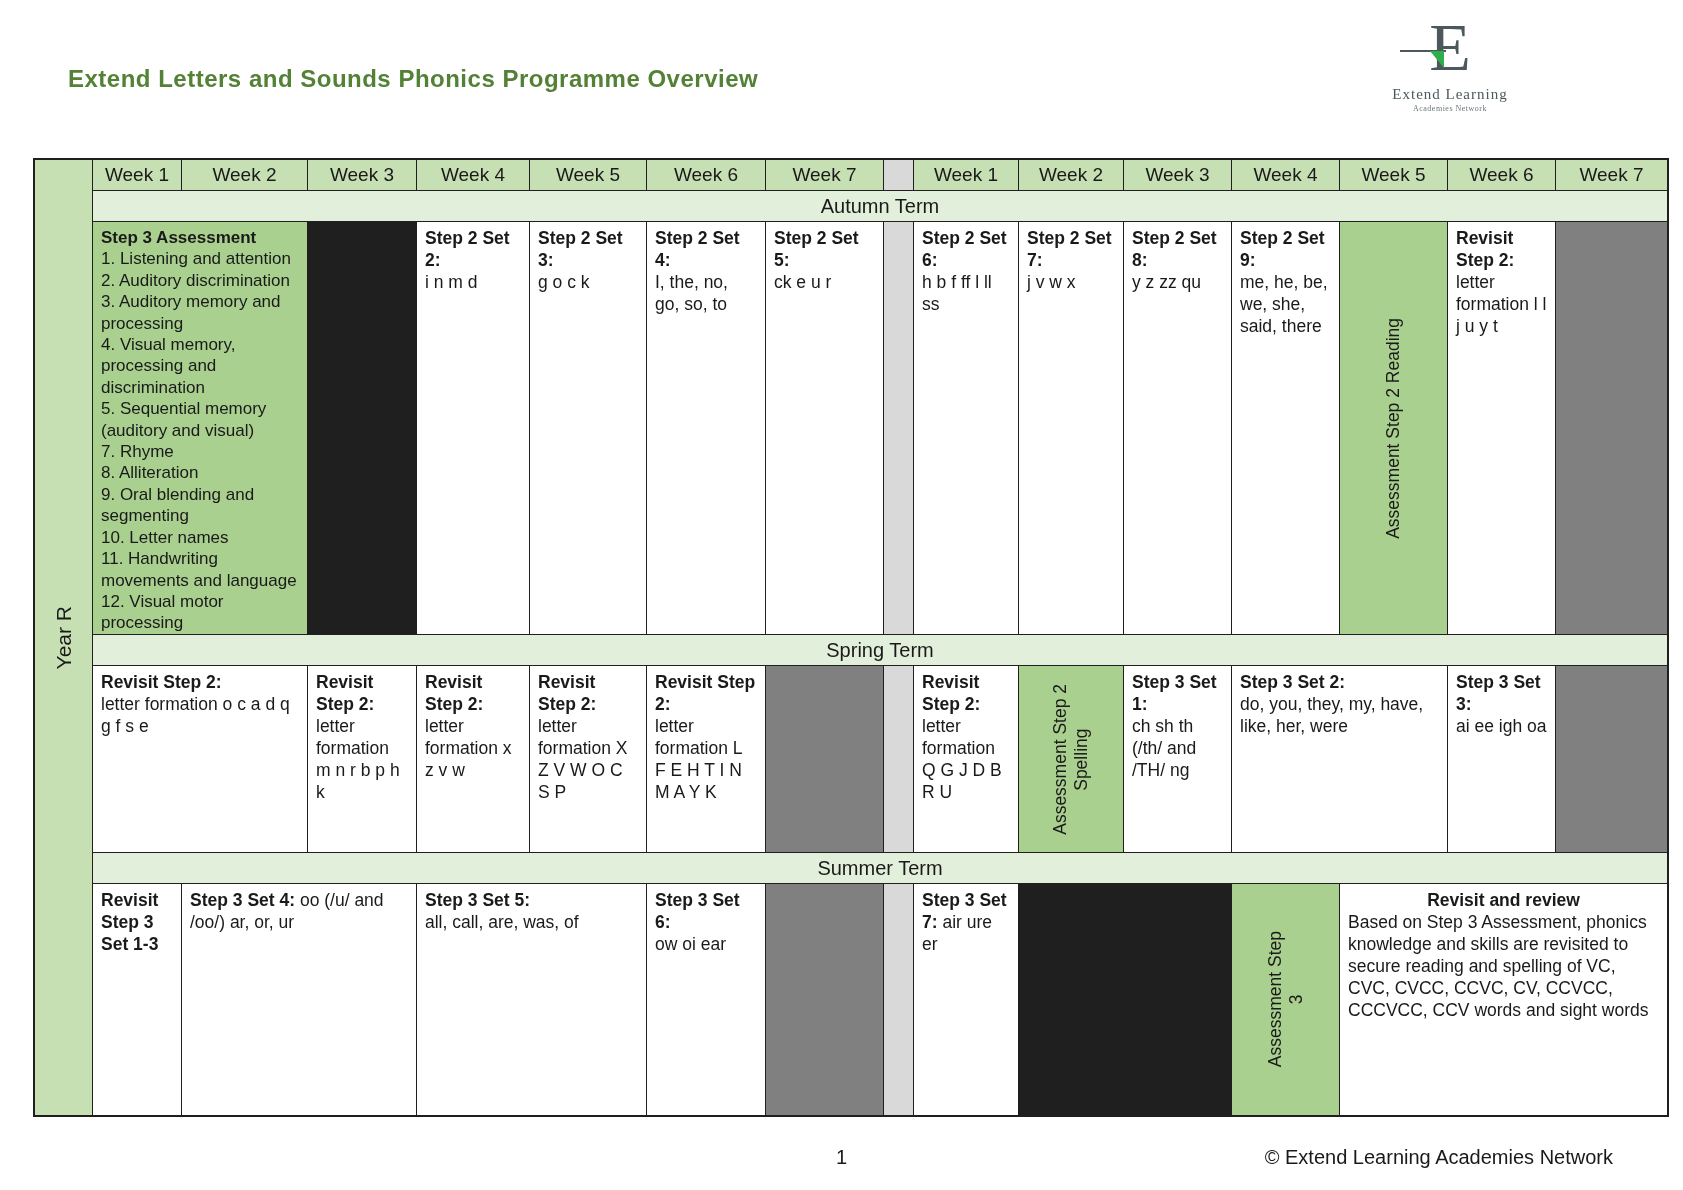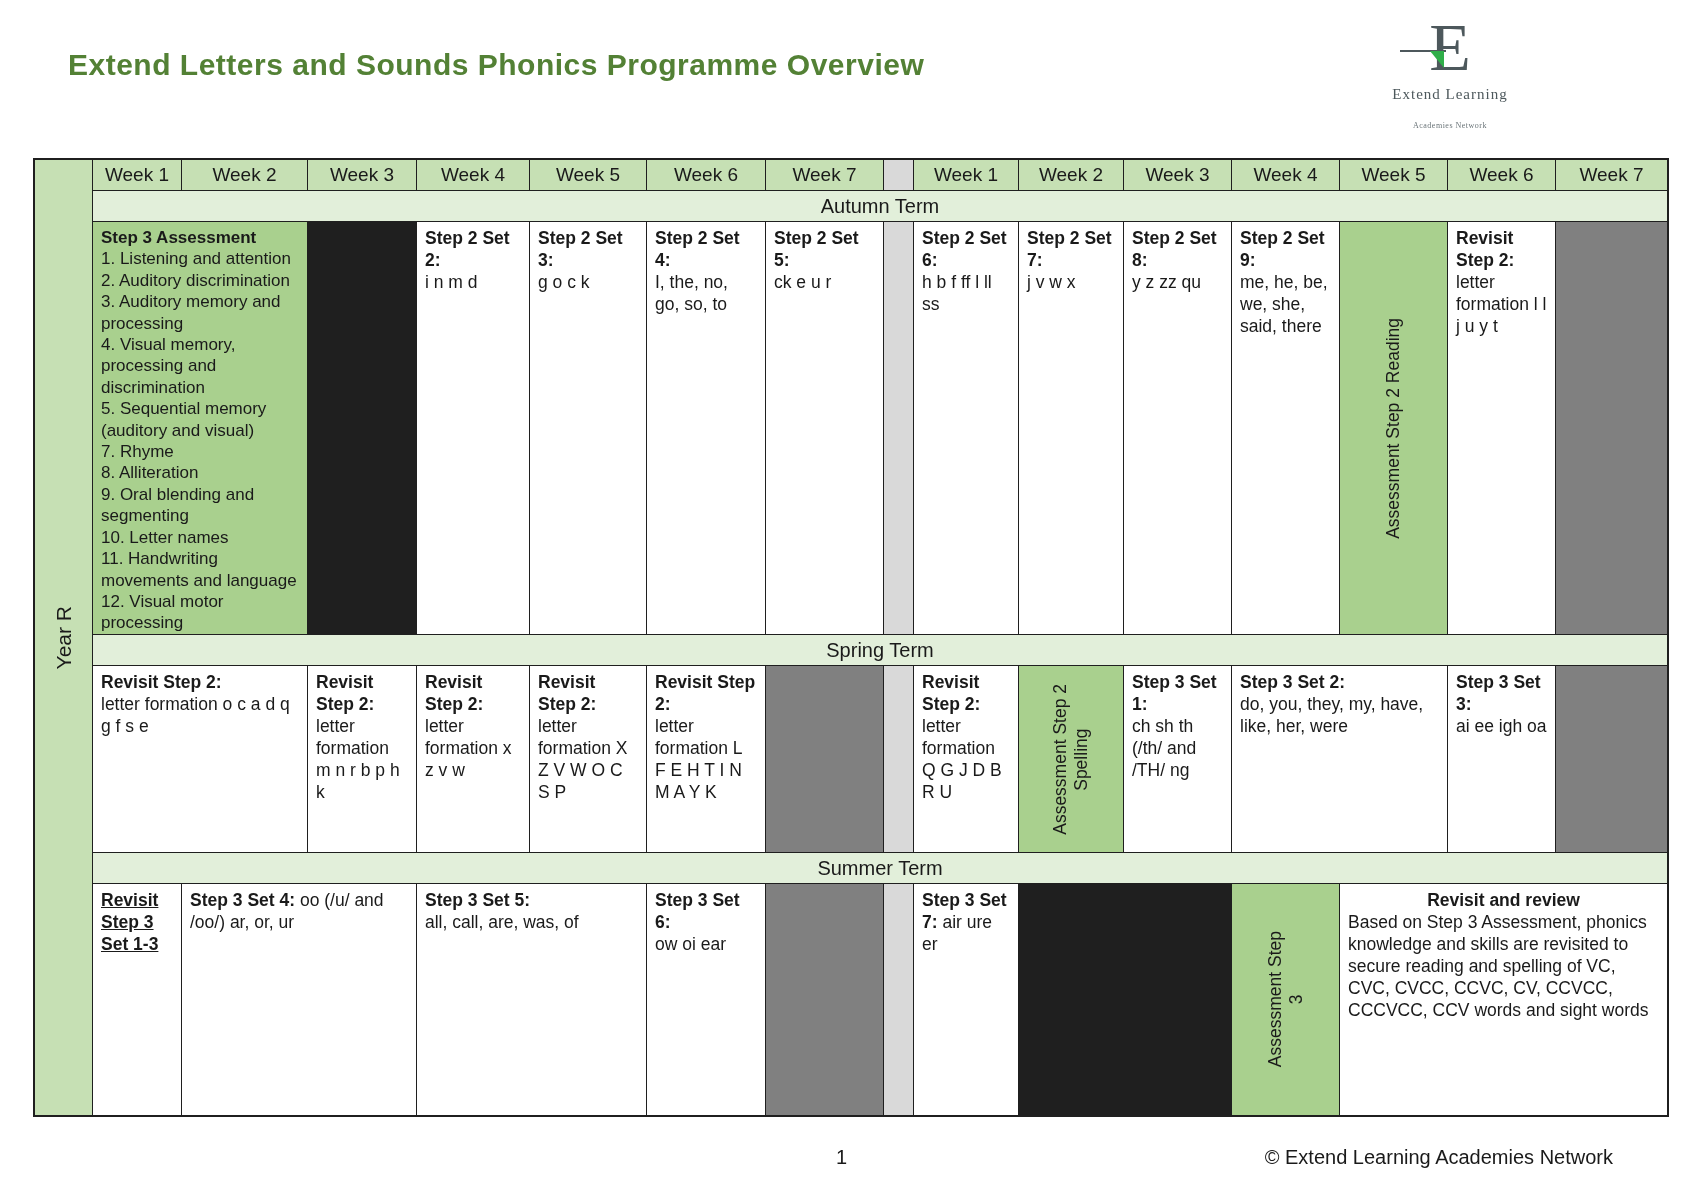--- a/index.html
+++ b/index.html
@@ -1,33 +1,33 @@
 <!DOCTYPE html>
 <html><head>
 <meta charset="utf-8">
 <style>
   html,body{margin:0;padding:0;}
   body{
     width:1683px;height:1190px;position:relative;background:#ffffff;
     font-family:"Liberation Sans", sans-serif;color:#1a1a1a;overflow:hidden;
   }
   .title{
-    position:absolute;left:68px;top:48px;margin:0;
-    font-size:30px;font-weight:bold;color:var(--title_green);
+    position:absolute;left:68px;top:65px;margin:0;
+    font-size:24px;font-weight:bold;color:var(--title_green);
     letter-spacing:.5px;
   }
   
   .logo{position:absolute;left:1390px;top:10px;width:120px;text-align:center;color:var(--logo_gray);}
   .logo-mark{position:relative;height:74px;}
   .logo-e{font-family:"Liberation Serif", serif;font-size:68px;line-height:74px;color:var(--logo_gray);}
   .logo-line{position:absolute;left:10px;top:40px;width:46px;height:2px;background:var(--logo_gray);}
   .logo-leaf{position:absolute;left:40px;top:41px;width:14px;height:17px;background:var(--logo_green);
     clip-path:polygon(0 0,100% 0,100% 100%);}
   .logo-name{font-family:"Liberation Serif", serif;font-size:15px;letter-spacing:1px;margin-top:2px;}
-  .logo-sub{font-family:"Liberation Serif", serif;font-size:8px;letter-spacing:.5px;color:#6a7478;margin-top:18px;}
+  .logo-sub{font-family:"Liberation Serif", serif;font-size:8px;letter-spacing:.5px;color:#6a7478;margin-top:1px;}
   
   .grid{
     position:absolute;left:33px;top:158px;
     display:grid;gap:1px;background:#1f1f1f;border:2px solid #1f1f1f;
     grid-template-columns:57px 88px 125px 108px 112px 116px 118px 117px 29px 104px 104px 107px 107px 107px 107px 111px;
     grid-template-rows:30px 30px 412px 30px 186px 30px 231px;
   }
   .grid > div{min-width:0;min-height:0;}
   .hcell{background:var(--header_green);display:flex;align-items:center;justify-content:center;font-size:19px;}
   .spacer{background:var(--spacer_gray);}
@@ -177,21 +177,21 @@
     <div class="cell" style="grid-area: 5 / 13 / auto / span 2;">
       <div class="t">Step 3 Set 2:</div>
       <div class="b">do, you, they, my, have, like, her, were</div>
     </div>
     <div class="cell" style="grid-area: 5 / 15 / auto / span 1;">
       <div class="t">Step 3 Set 3:</div>
       <div class="b">ai ee igh oa</div>
     </div>
     <div class="graycell" style="grid-area: 5 / 16 / auto / span 1;"></div>
     <div class="band" style="grid-area: 6 / 2 / auto / 17;">Summer Term</div>
-    <div class="cell" style="grid-area: 7 / 2 / auto / span 1; text-decoration: underline;">
+    <div class="cell" style="grid-area: 7 / 2 / auto / span 1;">
       <div class="t">Revisit Step 3 Set 1-3</div>
     </div>
     <div class="cell" style="grid-area: 7 / 3 / auto / span 2;"><span class="t">Step 3 Set 4: </span><span>oo (/u/ and /oo/) ar, or, ur</span></div>
     <div class="cell" style="grid-area: 7 / 5 / auto / span 2;">
       <div class="t">Step 3 Set 5:</div>
       <div class="b">all, call, are, was, of</div>
     </div>
     <div class="cell" style="grid-area: 7 / 7 / auto / span 1;">
       <div class="t">Step 3 Set 6:</div>
       <div class="b">ow oi ear</div>

